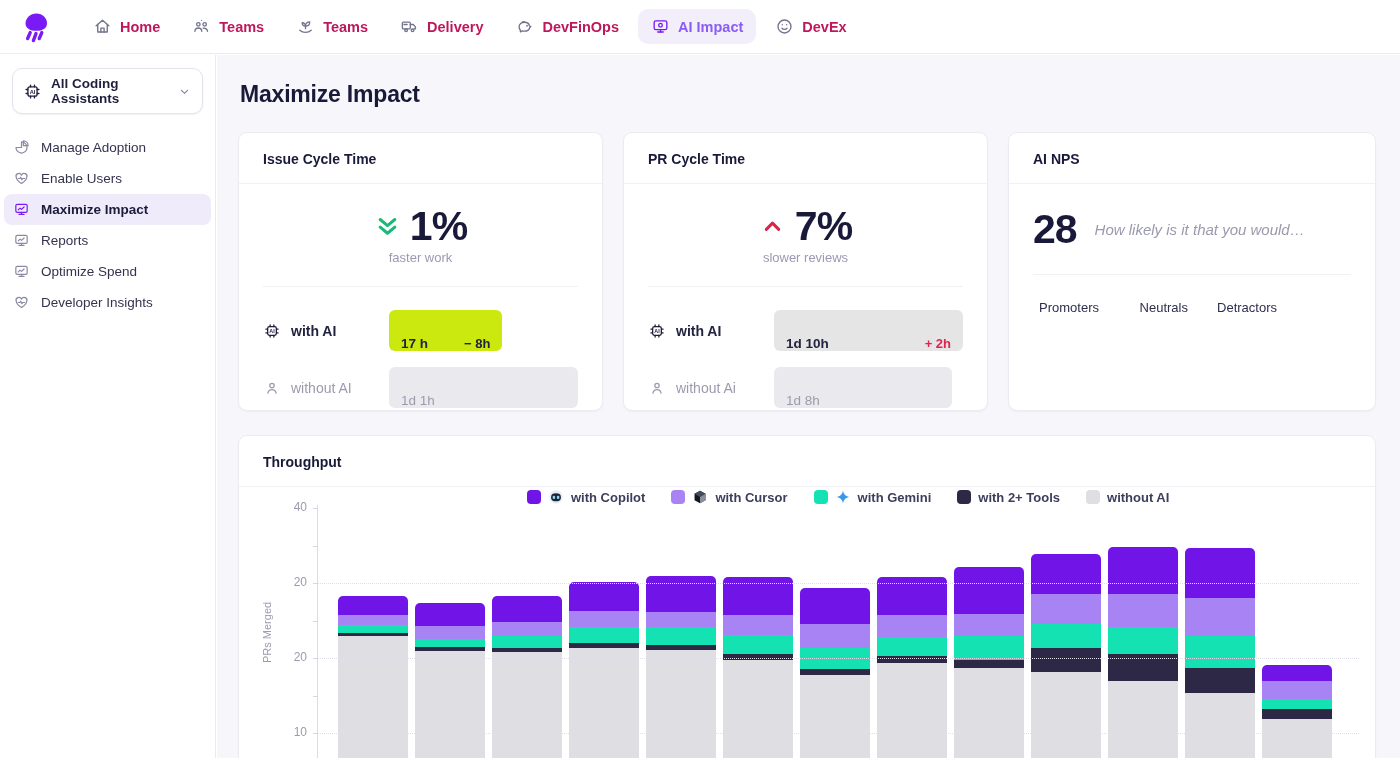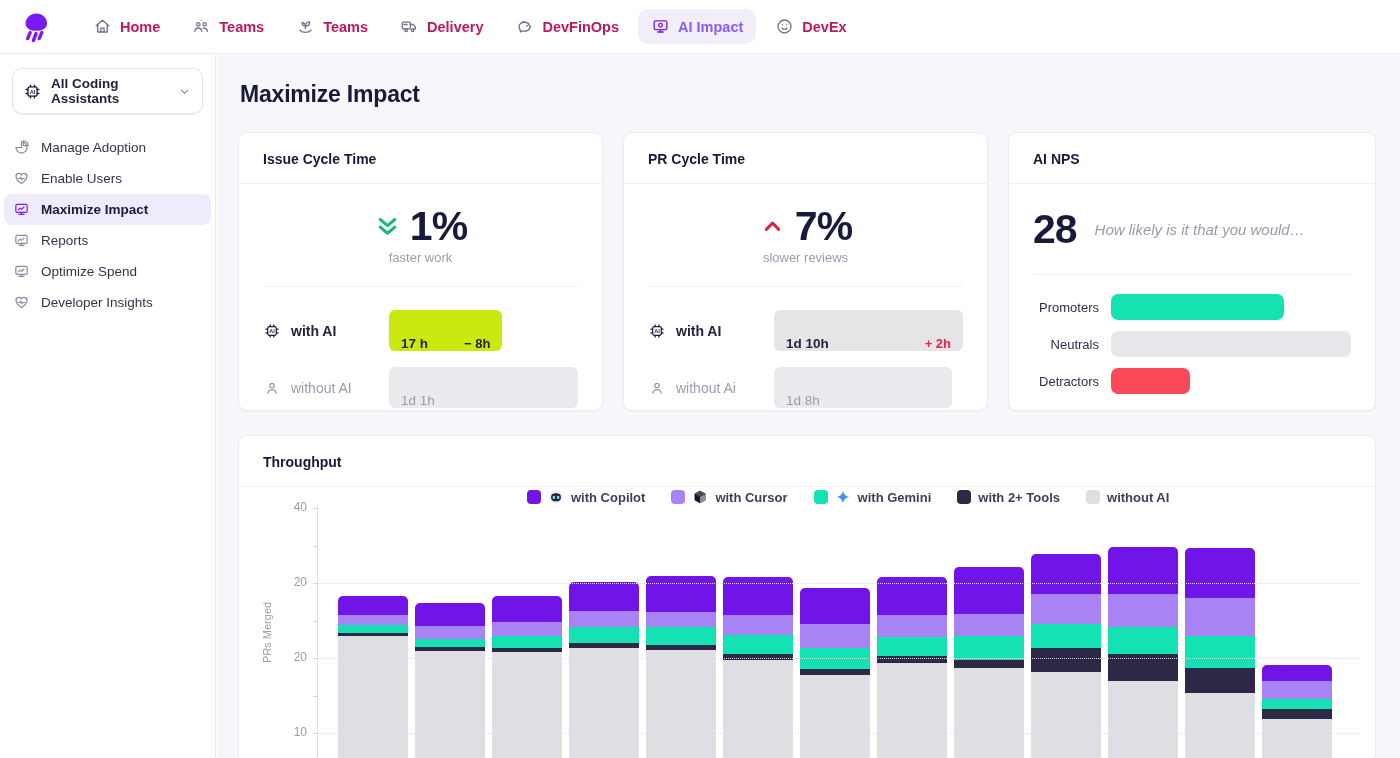--- a/index.html
+++ b/index.html
@@ -65,21 +65,21 @@
   .pill .d{font-weight:700;color:#23233f;font-size:13px}
   .pill.lime{background:#cbe90f}
   .pill.pink{background:#e5e5e5}
   .pill.pink .d{color:#e1234e}
   .pill.gray{background:#e9e9ee}
   .pill.gray .v{color:#9b9bae;font-weight:500}
 
   .nps-top{display:flex;align-items:center;gap:18px;padding:22px 24px 0}
   .nps-score{font-size:41px;font-weight:800;letter-spacing:-1px;color:#191939}
   .nps-q{font-size:15px;font-style:italic;color:#9a9aae}
-  .nps-rows{padding:19px 24px 0;display:flex;flex-direction:column;gap:11px}
+  .nps-rows{padding:19px 24px 0;display:flex;flex-direction:row;gap:11px}
   .nps-row{display:flex;align-items:center}
   .nps-label{width:66px;text-align:right;font-size:13px;color:#2e2e4e;margin-right:12px;flex:0 0 66px}
   .nps-trackwrap{flex:1}
   .nps-bar{height:26px;border-radius:7px}
 
   
   .tp-card{margin-top:24px;height:354px;width:100%}
   .chart{position:relative;height:321px}
   .legend{position:absolute;top:2px;left:288px;display:flex;gap:26px;align-items:center;z-index:3}
   .lg-item{display:flex;align-items:center;gap:7px;font-size:13px;font-weight:600;color:#3d3d5c}

